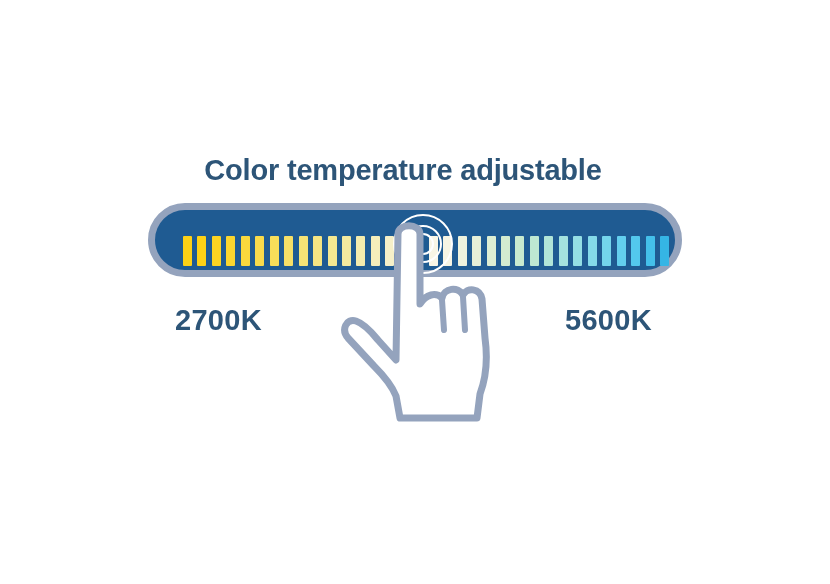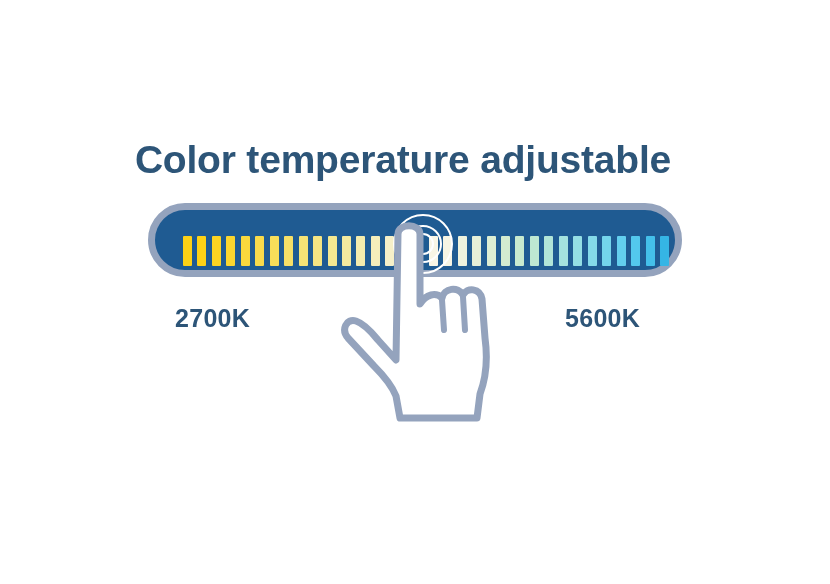--- a/index.html
+++ b/index.html
@@ -18,24 +18,24 @@
     position: relative;
     width: 830px;
     height: 584px;
     background: #ffffff;
   }
 
   
   #title {
     position: absolute;
     left: 0;
-    top: 138px;
+    top: 154px;
     width: 806px;
     text-align: center;
-    font-size: 39px;
+    font-size: 29px;
     font-weight: 600;
     letter-spacing: -0.2px;
     color: #2d5578;
     white-space: nowrap;
     font-family: "Liberation Sans", sans-serif;
   }
 
   
   #slider-wrap {
     position: absolute;
@@ -115,21 +115,21 @@
     left: 338px;
     top: 218px;
     width: 166px;
     height: 205px;
   }
 
   
   .temp-label {
     position: absolute;
     top: 304px;
-    font-size: 25px;
+    font-size: 29px;
     font-weight: 700;
     color: #2d5578;
     letter-spacing: 0.3px;
     font-family: "Liberation Sans", sans-serif;
     white-space: nowrap;
   }
   #temp-min { left: 175px; }
   #temp-max { left: 565px; }
 </style>
 </head>

